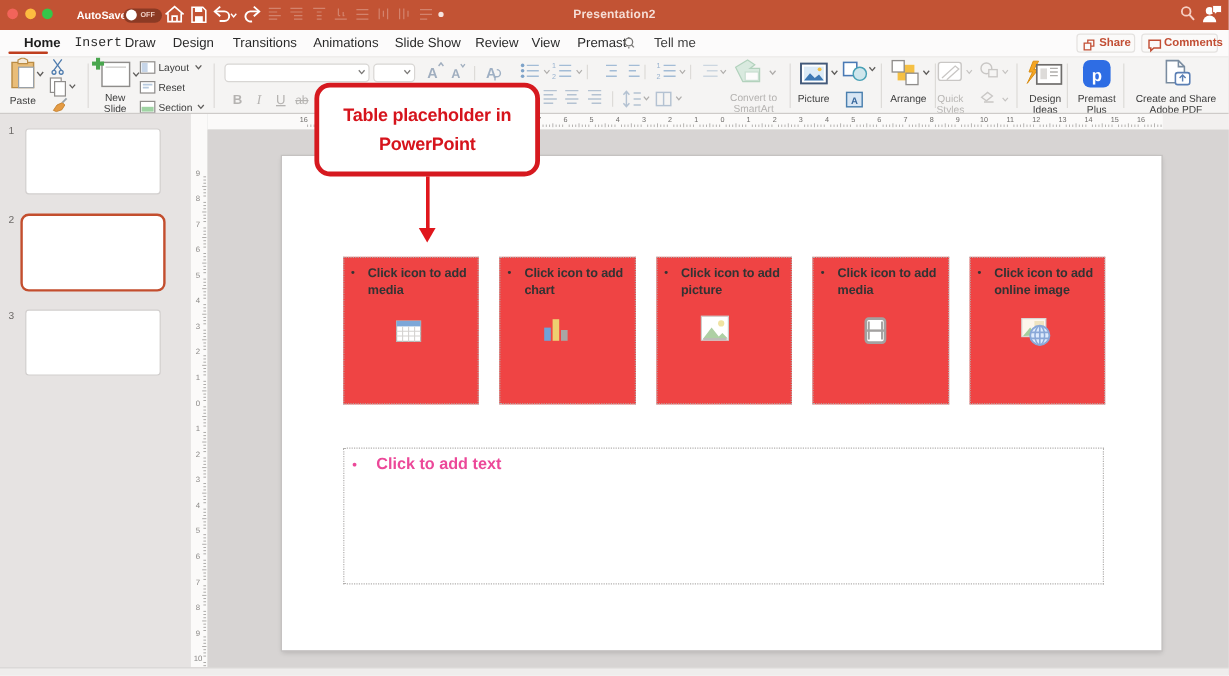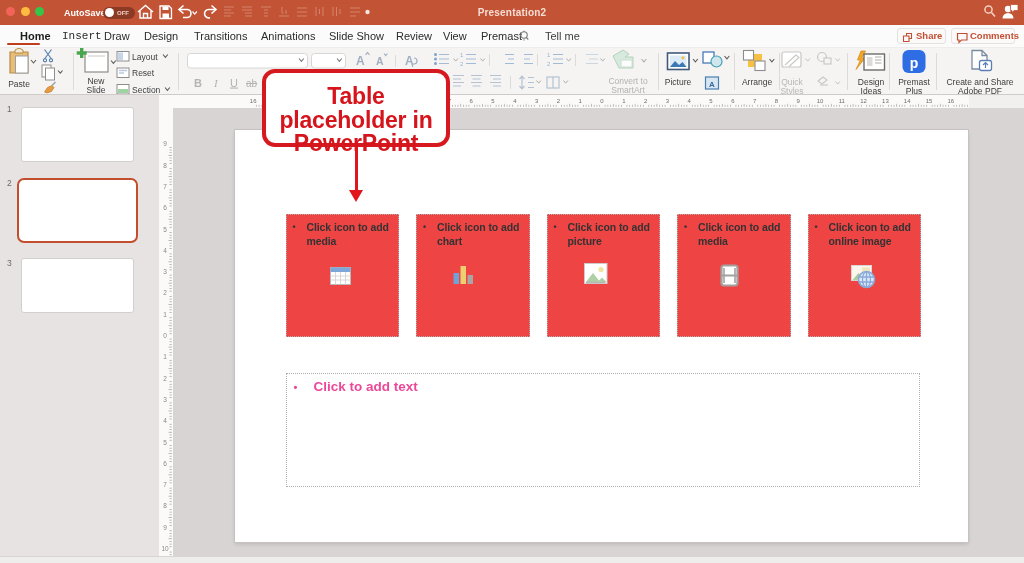--- a/index.html
+++ b/index.html
@@ -33,21 +33,21 @@
 #slide { position:absolute; left:62px; top:22px; width:733px; height:412px; background:#fff; outline:1px solid #c5c2c1; box-shadow:0 2px 4px rgba(0,0,0,.15); }
 #statusbar { position:absolute; left:0; top:556px; width:1024px; height:7px; background:#efedec; border-top:1px solid #d8d5d4; }
 
 
 .phbox { position:absolute; top:84px; width:113.5px; height:123px; border:1px dotted #b2b0ae; background:#ef4444; }
 .phtext { position:absolute; left:6px; top:4.5px; font-size:10.5px; font-weight:bold; color:#333; line-height:14px; letter-spacing:-0.1px; }
 .phtext .bu { display:inline-block; width:14px; font-size:9px; vertical-align:1px; }
 #textbox { position:absolute; left:50.5px; top:242.5px; width:634.5px; height:114px; border:1px dotted #b2b0ae; background:#fff; }
 
 
-#callout { position:absolute; left:262px; top:69px; width:188px; height:78px; background:#fff; border:4px solid #d6191f; border-radius:13px; text-align:center; color:#d6141c; font-weight:bold; font-size:23px; line-height:23.5px; padding-top:12px; letter-spacing:-0.2px; }
+#callout { position:absolute; left:262px; top:69px; width:188px; height:78px; background:#fff; border:4px solid #d6191f; border-radius:13px; text-align:center; color:#d6141c; font-weight:bold; font-size:15px; line-height:23.5px; padding-top:12px; letter-spacing:-0.2px; }
 #arrowline { position:absolute; left:354.5px; top:147px; width:3.5px; height:44px; background:#e0161c; }
 #arrowhead { position:absolute; left:349px; top:190px; width:0; height:0; border-left:7px solid transparent; border-right:7px solid transparent; border-top:12px solid #e0161c; }
 </style>
 </head>
 <body>
 <div id="page">
 
   <div id="titlebar">
     <div class="tl" style="left:6px; background:#f2645a;"></div>
     <div class="tl" style="left:20.5px; background:#fdbc40;"></div>

